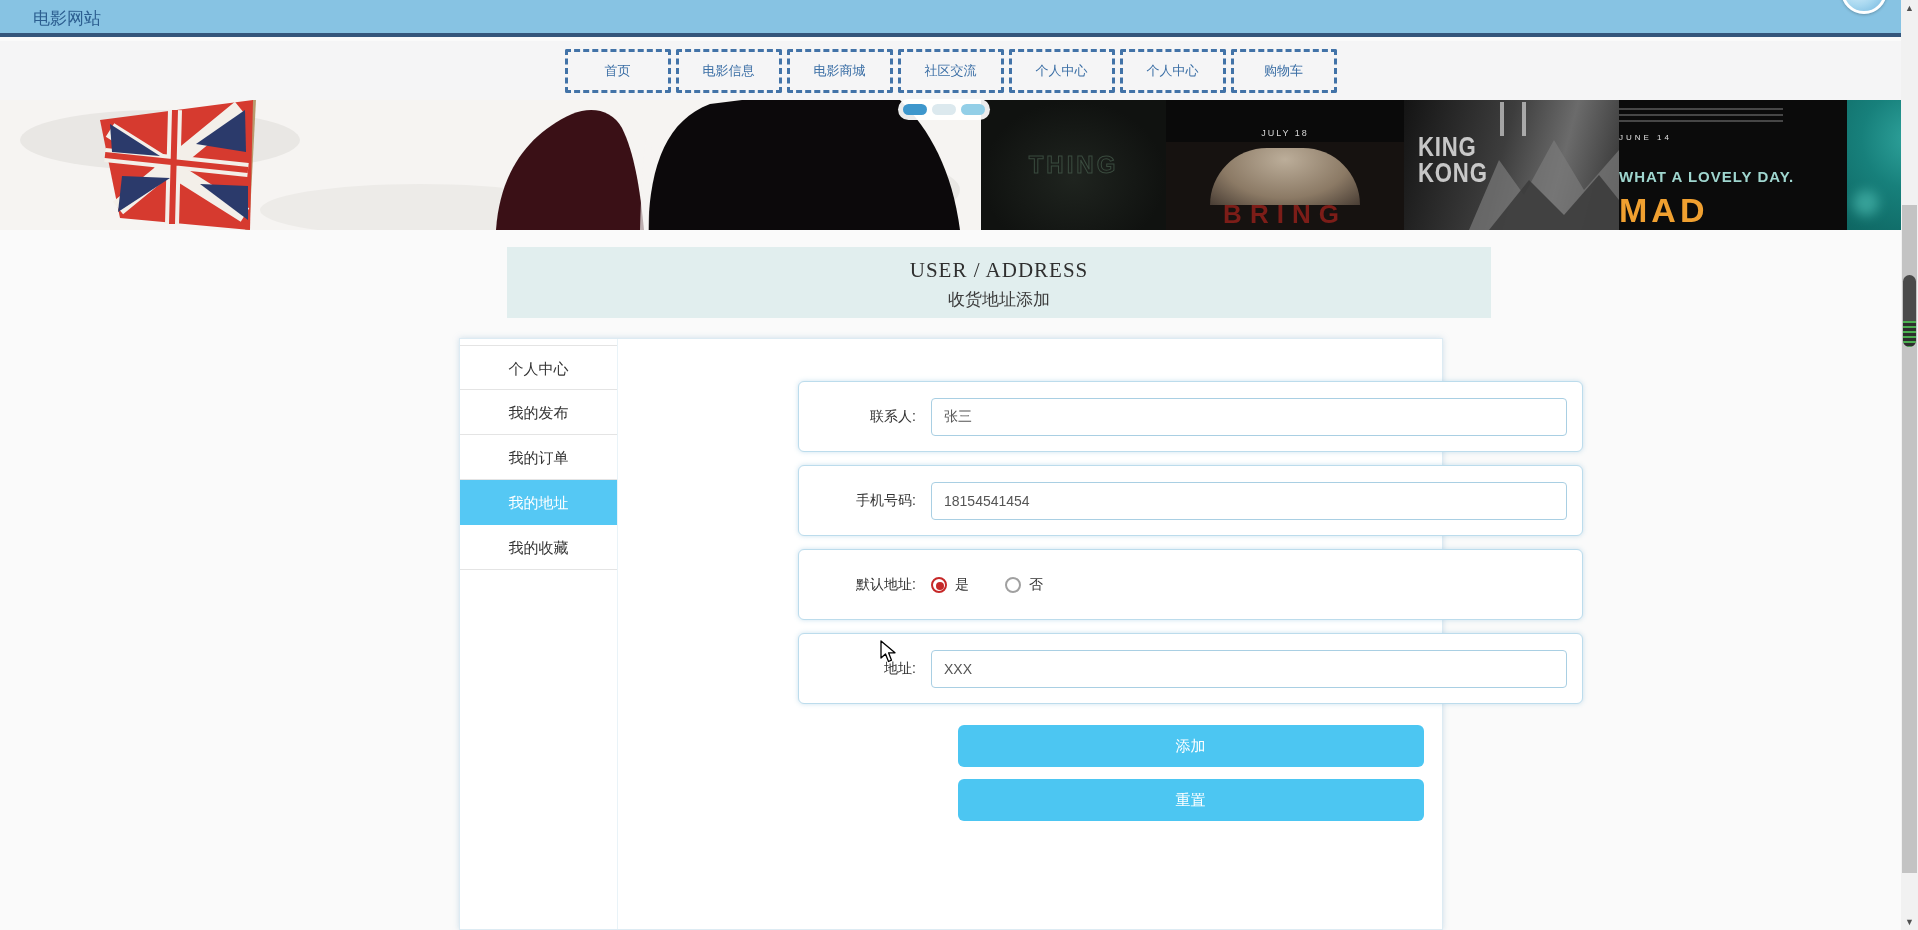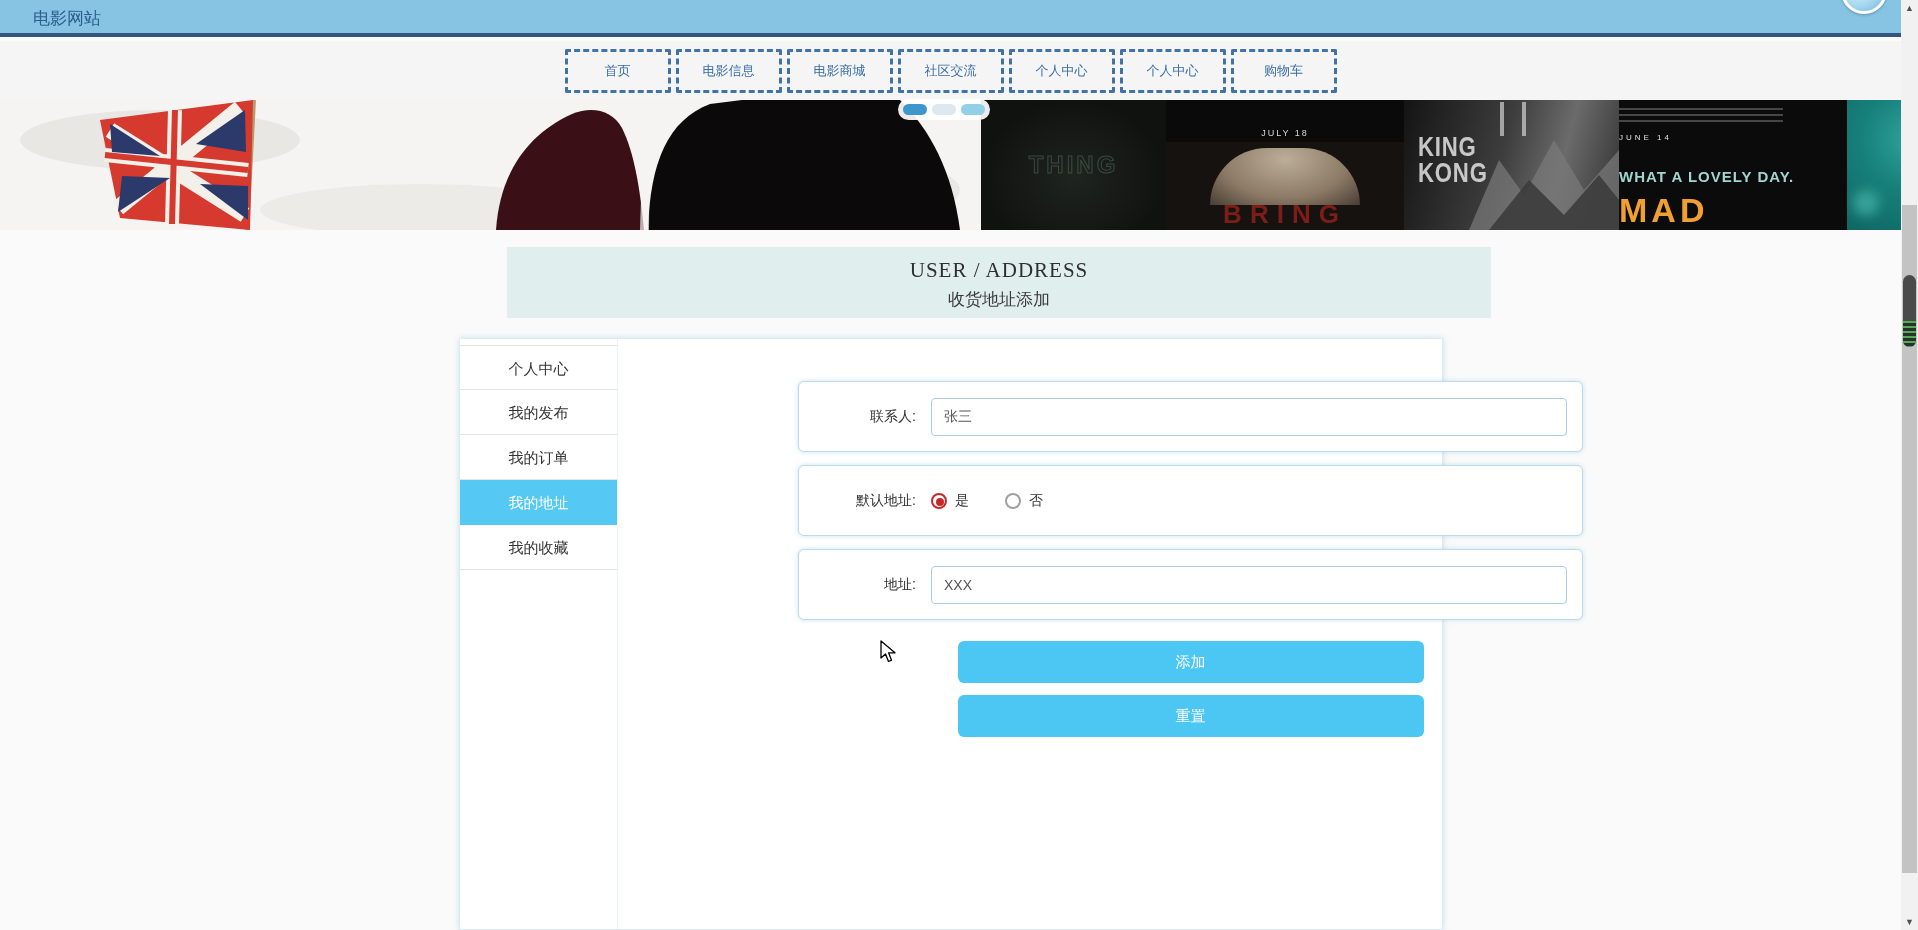--- a/index.html
+++ b/index.html
@@ -206,20 +206,24 @@
     <div class="menu-item">我的收藏</div>
   </div>
 
   <div class="form-area">
     <div class="form-rows">
       <div class="form-row">
         <div class="form-label">联系人:</div>
         <input class="form-input" type="text" value="张三" style="">
       </div>
       <div class="form-row">
+        <div class="form-label">手机号码:</div>
+        <input class="form-input" type="text" value="18154541454" style="">
+      </div>
+      <div class="form-row">
         <div class="form-label">默认地址:</div>
         <div class="radio-group">
           <div class="radio-opt">
             <span class="radio-circle checked"></span>
             <span class="radio-label">是</span>
           </div>
           <div class="radio-opt">
             <span class="radio-circle"></span>
             <span class="radio-label">否</span>
           </div>

